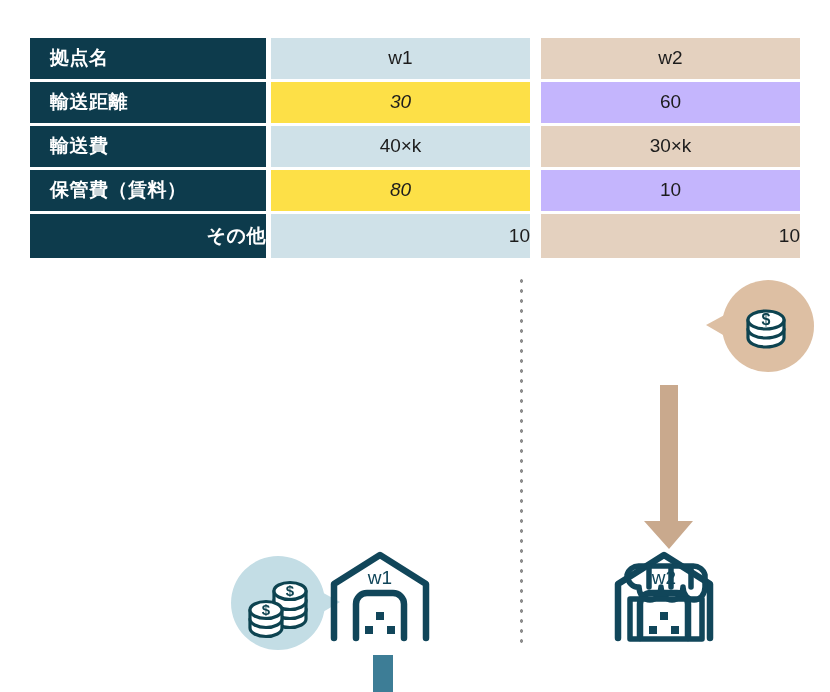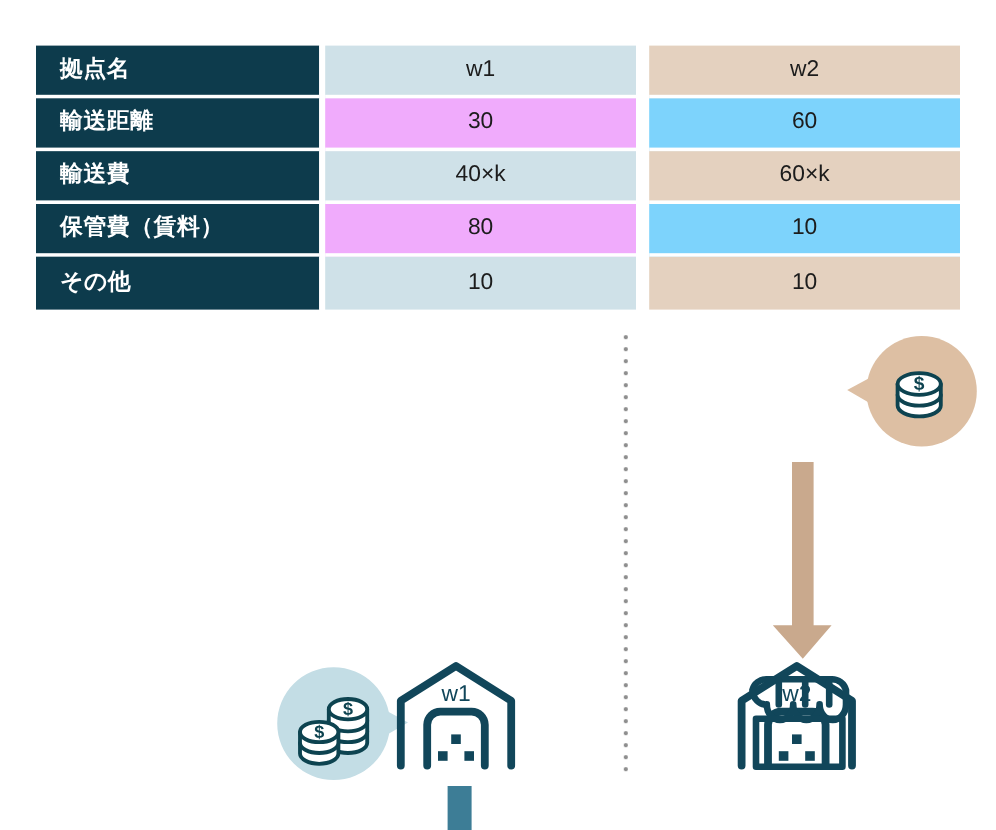--- a/index.html
+++ b/index.html
@@ -58,26 +58,26 @@
 
   td.val-cell {
     text-align: center;
     color: #1c1c1c;
     border-bottom: 3px solid #ffffff;
     font-weight: 400;
   }
 
   
   td.w1-dark  { background: #cfe1e8; }
-  td.w1-light { background: #f0abfc; }
+  td.w1-light { background: #fde047; font-style: italic; }
   
   td.w2-dark  { background: #e4d1bf; }
-  td.w2-light { background: #7dd3fc; }
-
-  .cost-table tr:last-child td { border-bottom: none; }
+  td.w2-light { background: #c4b5fd; }
+
+  .cost-table tr:last-child td { border-bottom: none; text-align: right; }
 
   
   .diagram {
     position: absolute;
     left: 0;
     top: 268px;
     width: 830px;
     height: 424px;
   }
 
@@ -129,21 +129,21 @@
       <td class="gap-cell"></td>
       <td class="val-cell w1-light">30</td>
       <td class="gap-cell-mid"></td>
       <td class="val-cell w2-light">60</td>
     </tr>
     <tr>
       <td class="label-cell">輸送費</td>
       <td class="gap-cell"></td>
       <td class="val-cell w1-dark">40×k</td>
       <td class="gap-cell-mid"></td>
-      <td class="val-cell w2-dark">60×k</td>
+      <td class="val-cell w2-dark">30×k</td>
     </tr>
     <tr>
       <td class="label-cell">保管費（賃料）</td>
       <td class="gap-cell"></td>
       <td class="val-cell w1-light">80</td>
       <td class="gap-cell-mid"></td>
       <td class="val-cell w2-light">10</td>
     </tr>
     <tr>
       <td class="label-cell">その他</td>

